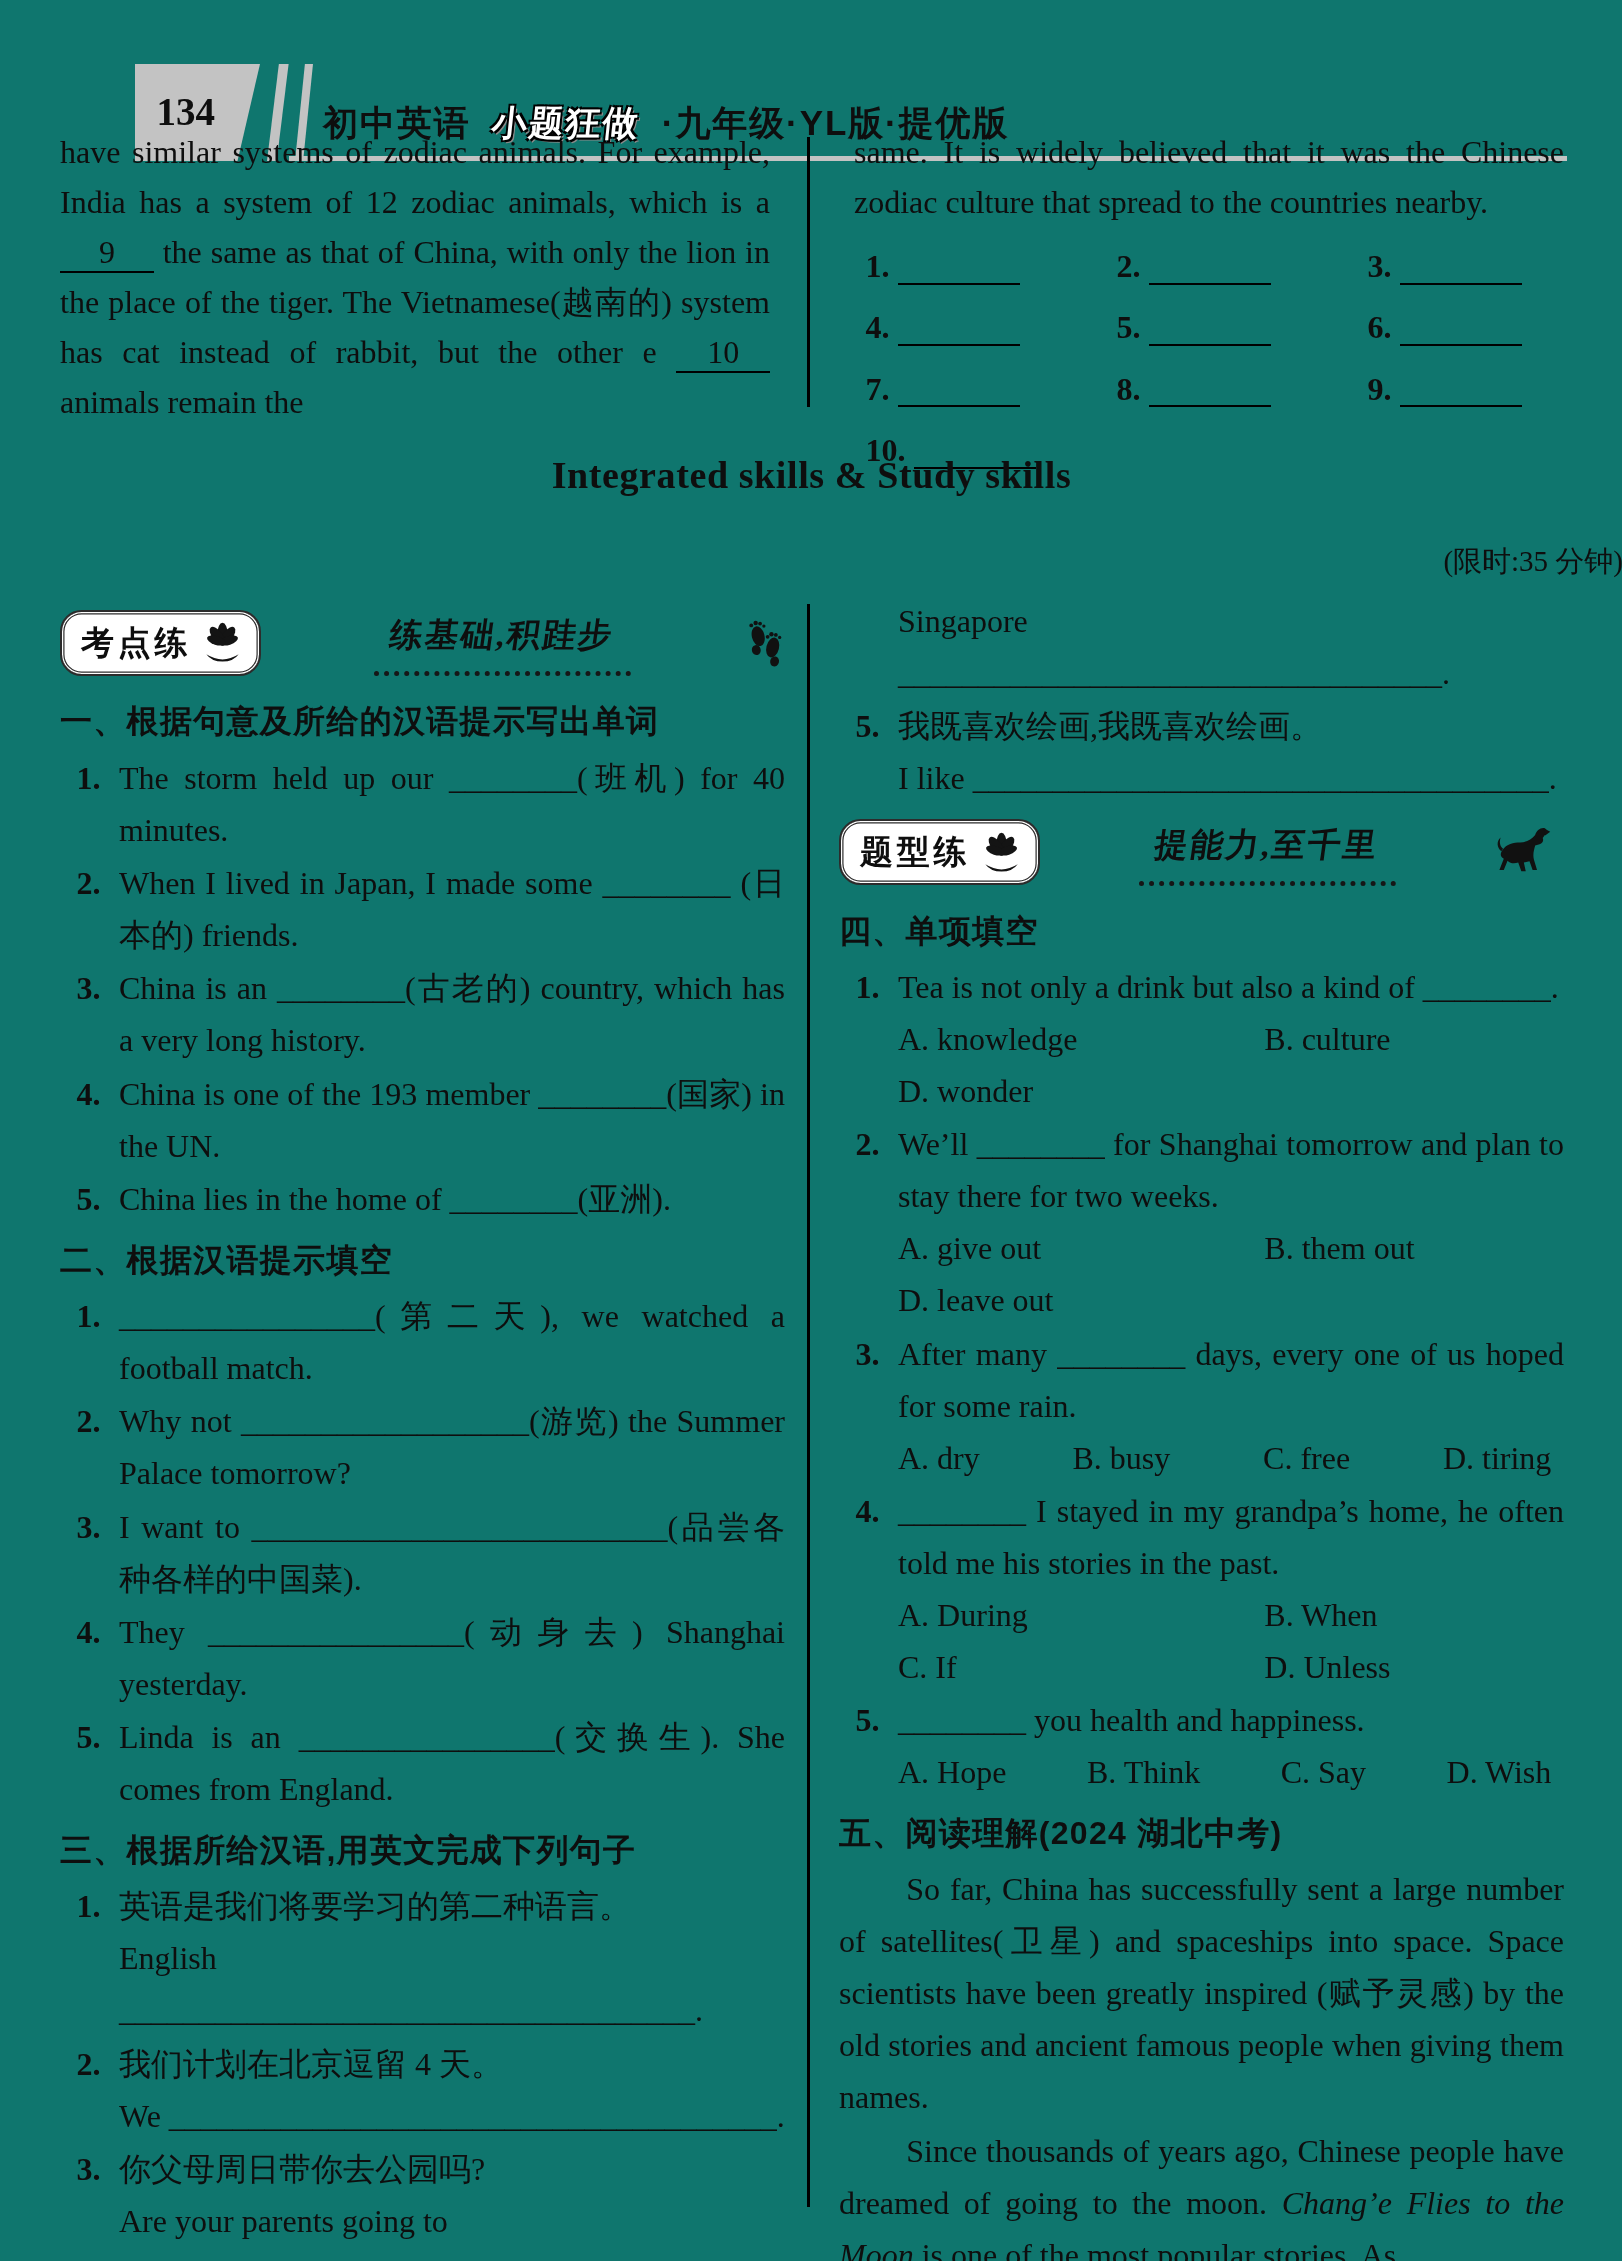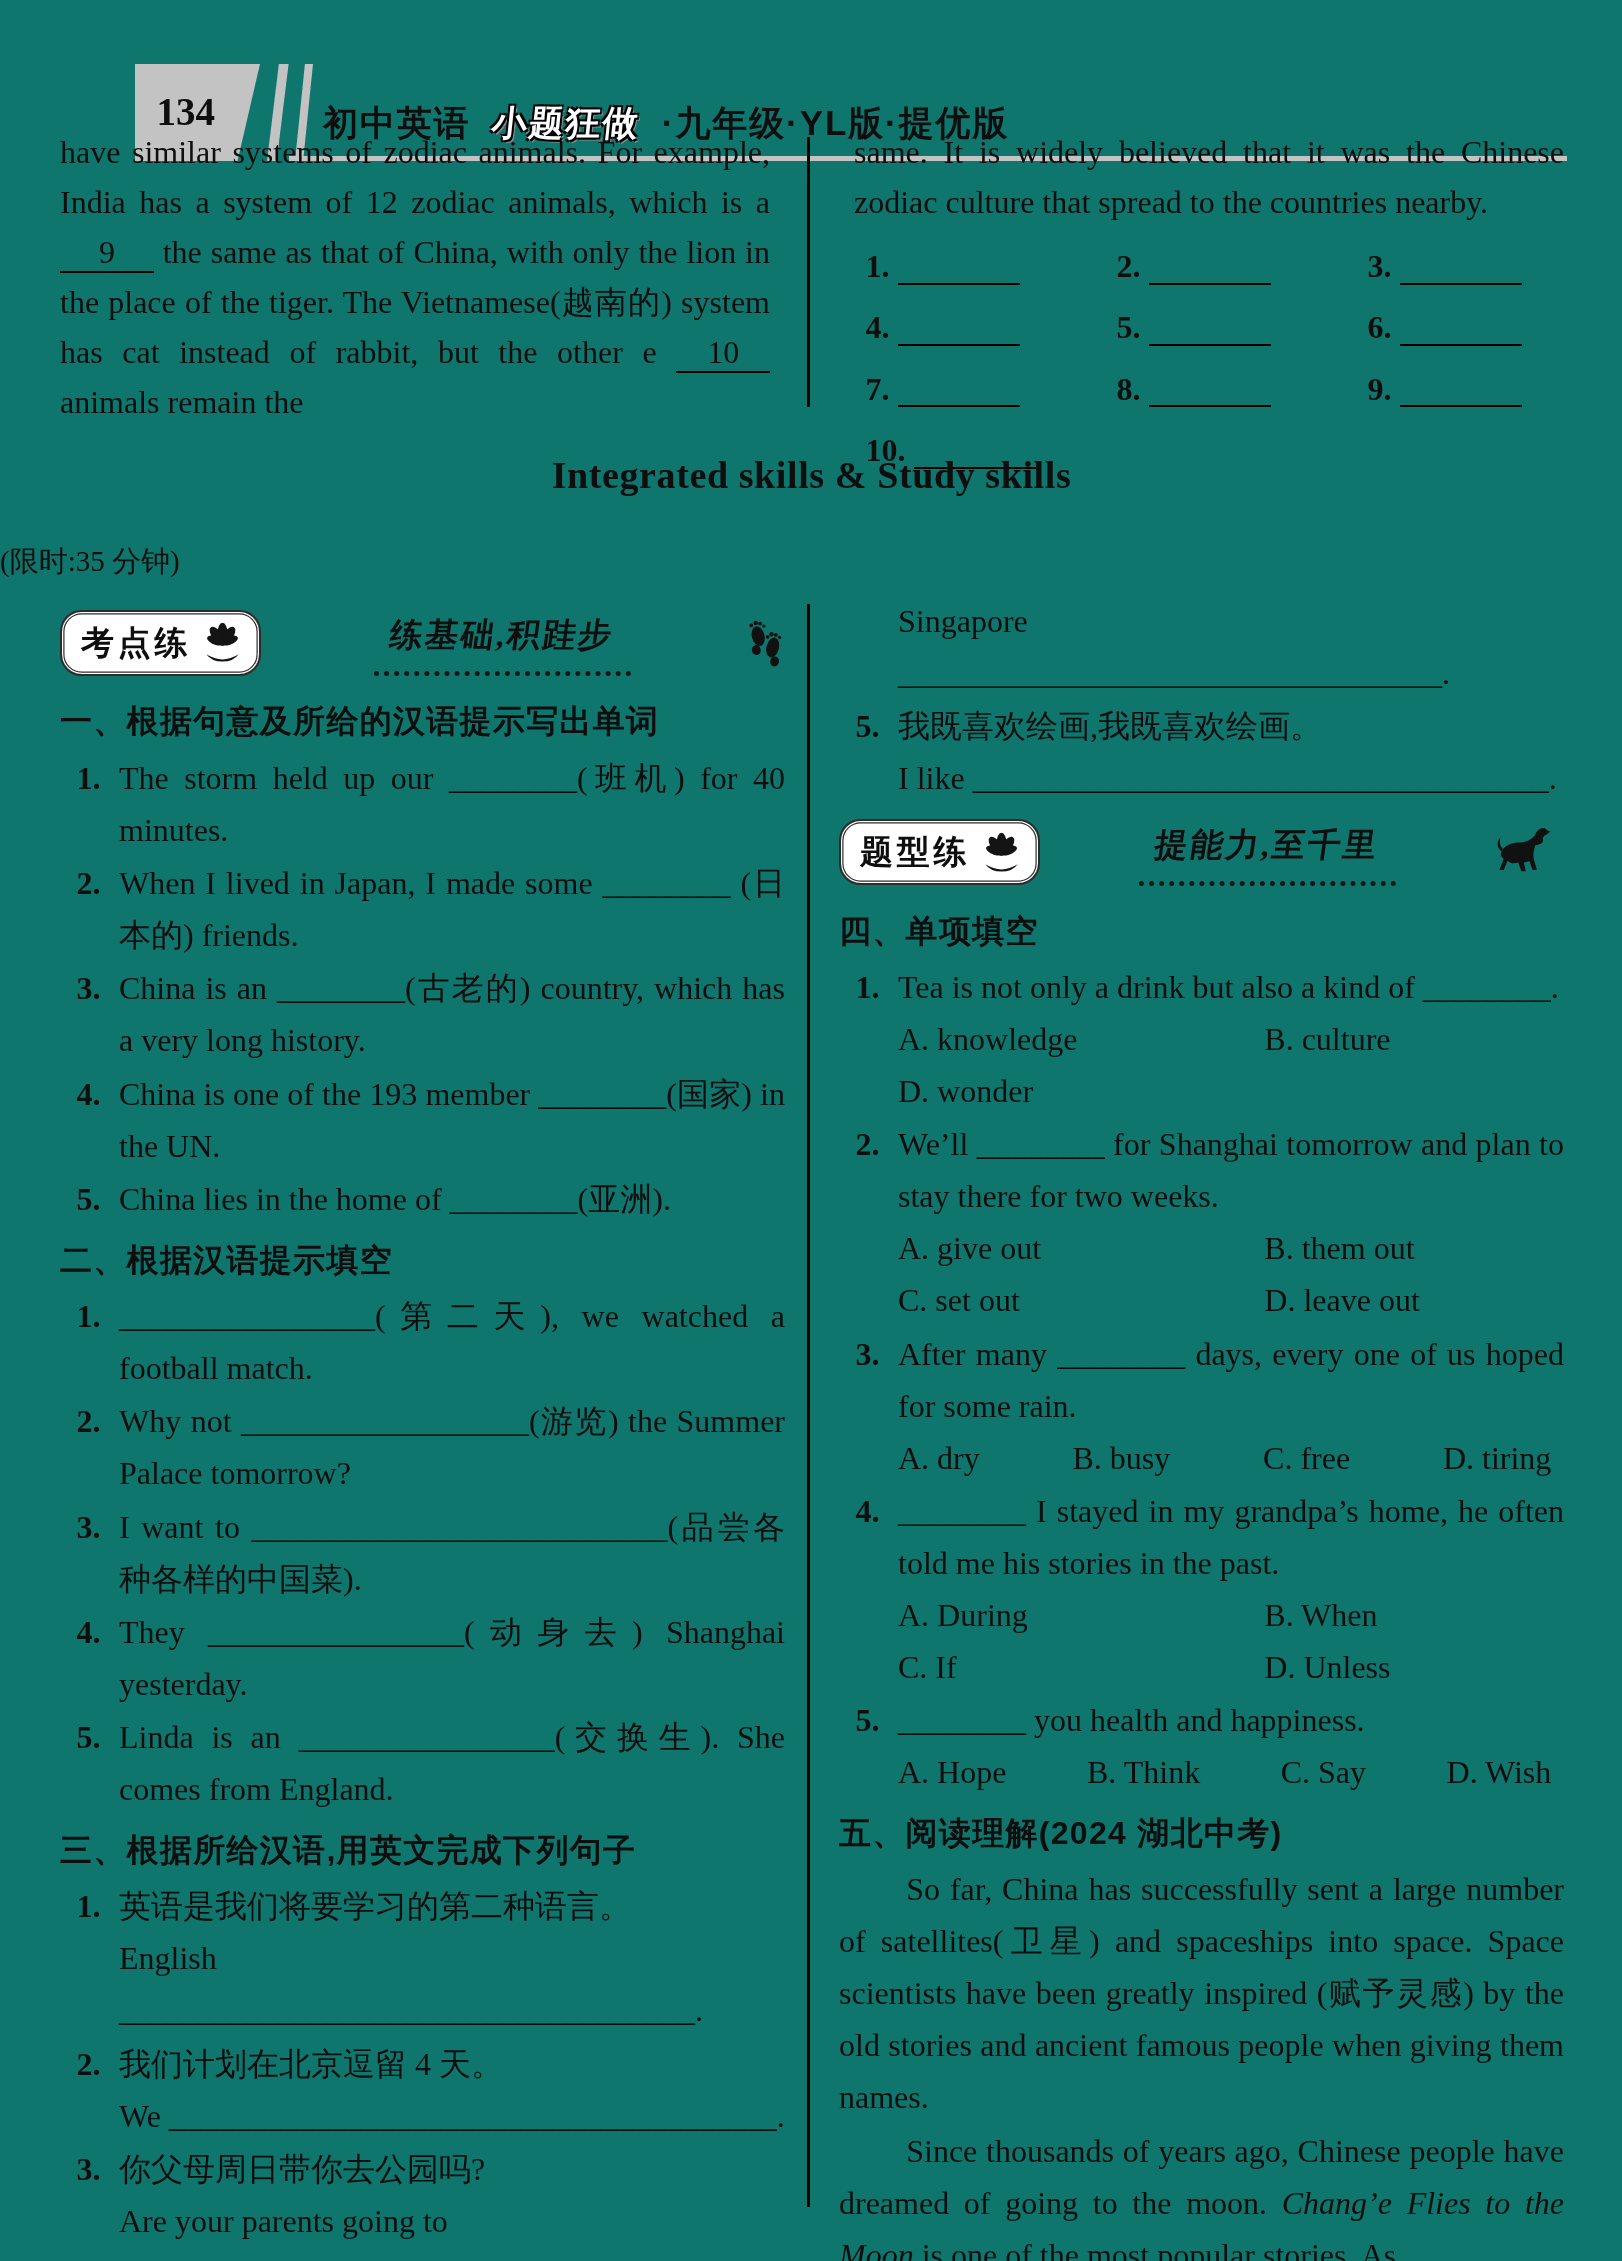--- a/index.html
+++ b/index.html
@@ -28,21 +28,21 @@
   .eng{text-align:justify;}
   .cloze{display:inline-block;min-width:81px;border-bottom:2.5px solid #000;text-align:center;
          padding:0 6.4px;line-height:37px;}
   .blankgrid{display:grid;grid-template-columns:251px 251px 1fr;row-gap:11.4px;margin-top:14px;padding-left:11.4px;}
   .bcell{white-space:nowrap;}
   .bnum{font-weight:bold;}
   .bline{display:inline-block;width:122px;border-bottom:2.5px solid #000;margin-left:9px;vertical-align:-7.6px;}
   
   .lesson-title{position:absolute;left:0;top:453px;width:100%;text-align:center;
                 font-size:38px;font-weight:bold;letter-spacing:0.6px;}
-  .time-limit{position:absolute;left:0;top:542px;width:100%;text-align:left;font-size:29px;}
+  .time-limit{position:absolute;left:0;top:542px;width:100%;text-align:right;font-size:29px;}
   
   .maincols{position:absolute;left:60px;top:595px;width:1504px;display:flex;gap:54px;}
   .mcol{width:725px;font-size:32px;line-height:52px;}
   .badge-row{display:flex;align-items:center;gap:16.5px;height:88px;margin:3.8px 0 6.4px 0;justify-content:space-between;}
   .badge{display:flex;align-items:center;gap:7.6px;border:2.5px solid #2c2c2c;border-radius:21.6px;
          padding:5.1px 12.7px 5.1px 19px;background:#fff;box-shadow:0 0 0 1.3px #fff inset,0 0 0 2.5px #2c2c2c inset;}
   .badge-label{font-weight:bold;font-size:33px;font-family:"Liberation Sans",sans-serif;letter-spacing:3.8px;}
   .slogan-wrap{border-bottom:5.1px dotted #161616;padding:0 16.5px 10.2px 16.5px;}
   .slogan{display:inline-block;font-weight:bold;font-size:33px;transform:skewX(-8deg);letter-spacing:2.5px;}
   .icon{display:inline-flex;align-items:center;}
@@ -271,21 +271,20 @@
         <span>D. wonder</span>
       </div>
 
       <div class="item eng">
         <span class="num">2.</span>
         <span>We’ll ________ for Shanghai tomorrow and plan to stay there for two weeks.</span>
       </div>
       <div class="optgrid2">
         <span>A. give out</span>
         <span>B. them out</span>
-        <span>C. set out</span>
         <span>D. leave out</span>
       </div>
 
       <div class="item eng">
         <span class="num">3.</span>
         <span>After many ________ days, every one of us hoped for some rain.</span>
       </div>
       <div class="optrow">
         <span>A. dry</span>
         <span>B. busy</span>

